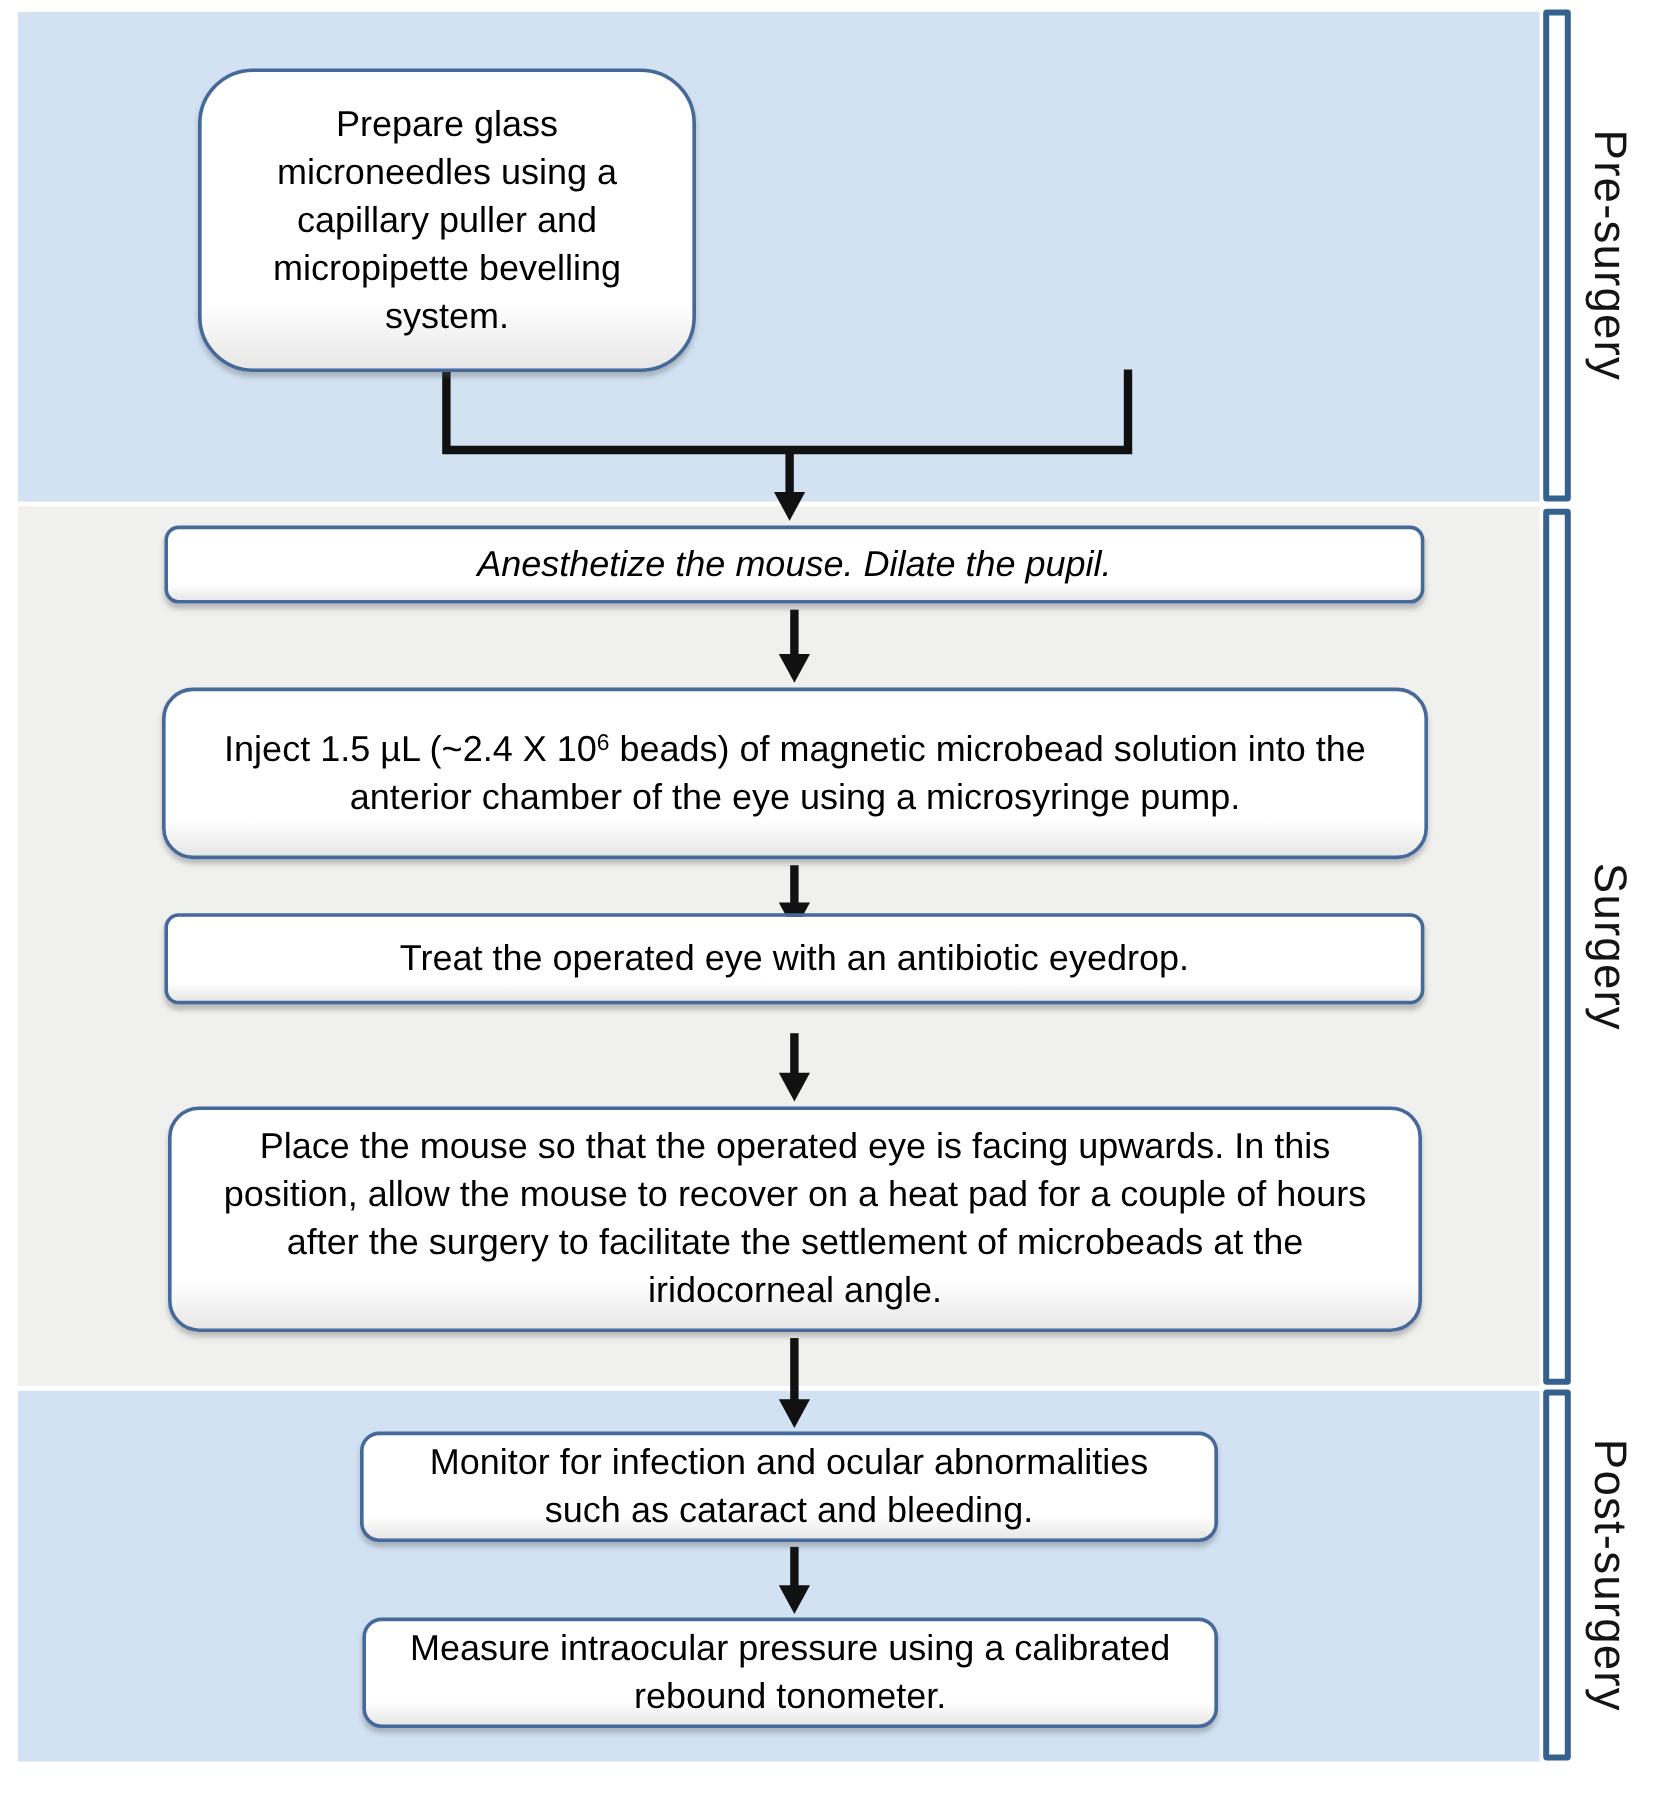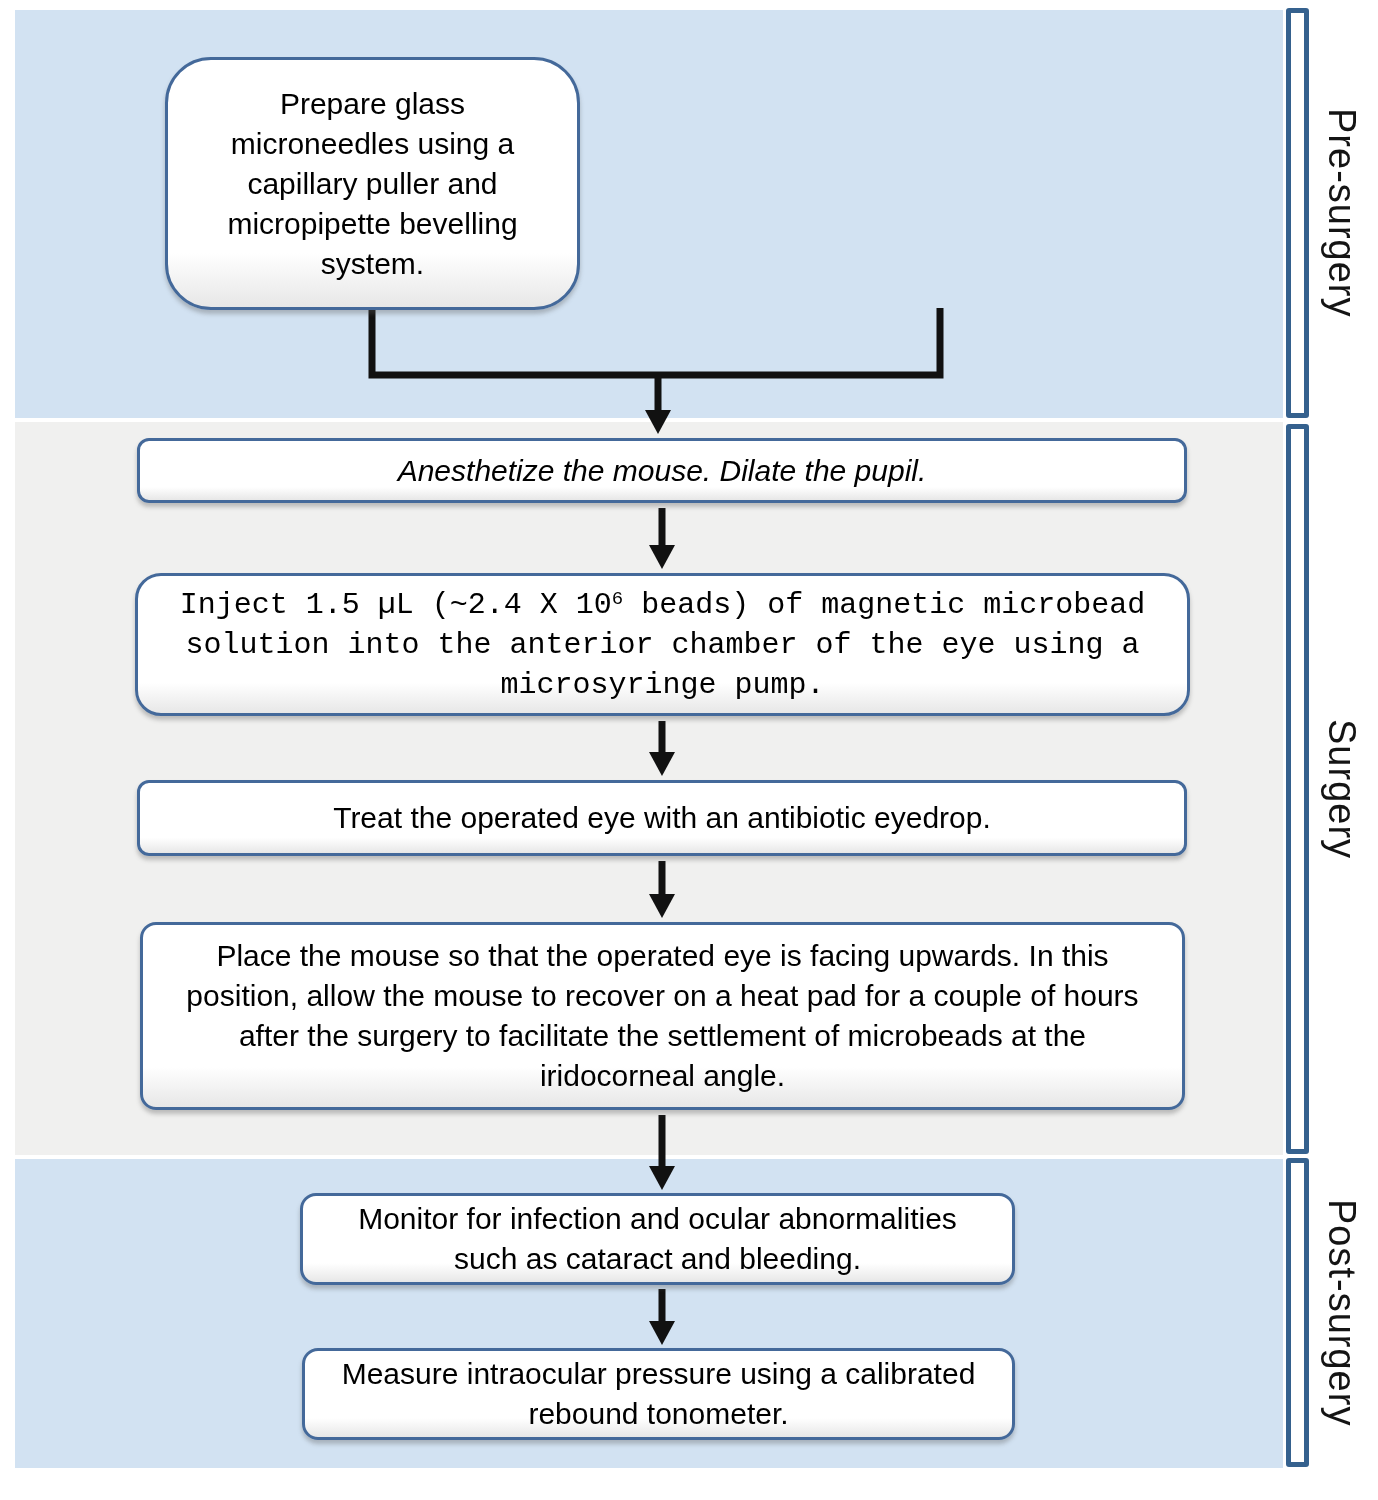--- a/index.html
+++ b/index.html
@@ -27,23 +27,23 @@
     box-shadow:0 4px 4px rgba(90,90,90,0.35), inset 0 2px 0 #ffffff;
     display:flex;align-items:center;justify-content:center;
     text-align:center;
     font-size:30px;line-height:40px;
     padding:8px 26px;
   }
   .pbox sup{font-size:19px;line-height:0;vertical-align:9px;}
   #box-prepare-needles{left:165px;top:57px;width:415px;height:253px;border-radius:46px;}
   #box-prepare-beads{left:728px;top:52px;width:424px;height:258px;border-radius:46px;}
   #box-anesthetize{left:137px;top:438px;width:1050px;height:65px;border-radius:12px;padding:4px 26px;font-style:italic;}
-  #box-inject{left:135px;top:573px;width:1055px;height:143px;border-radius:26px;font-family:Liberation Mono, monospace;}
-  #box-treat{left:137px;top:780px;width:1050px;height:76px;border-radius:12px;justify-content:center;}
-  #box-place{left:140px;top:922px;width:1045px;height:188px;border-radius:16px;padding:8px 16px;}
+  #box-inject{left:135px;top:573px;width:1055px;height:143px;border-radius:26px;}
+  #box-treat{left:137px;top:761px;width:1050px;height:76px;border-radius:12px;justify-content:center;}
+  #box-place{left:140px;top:922px;width:1045px;height:188px;border-radius:26px;padding:8px 16px;}
   #box-monitor{left:300px;top:1193px;width:715px;height:92px;border-radius:16px;}
   #box-measure{left:302px;top:1348px;width:713px;height:92px;border-radius:16px;}
 
   #connector-overlay{position:absolute;left:0;top:0;pointer-events:none;}
 
   .bracket{
     position:absolute;
     box-sizing:border-box;
     width:23px;
     background:#ffffff;

